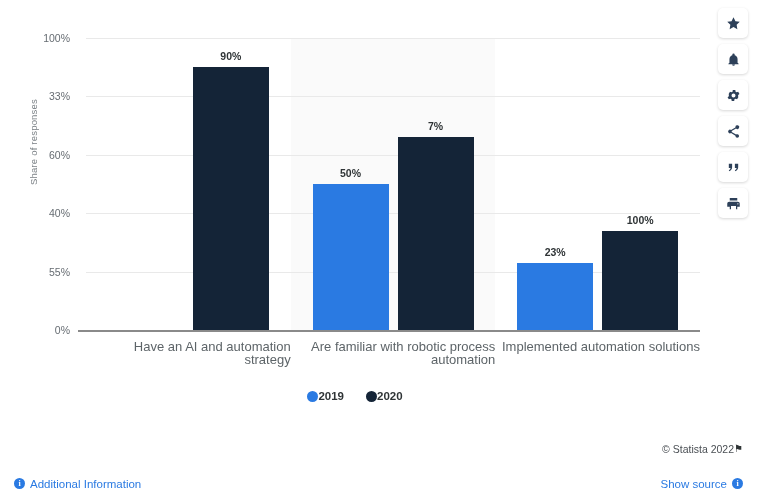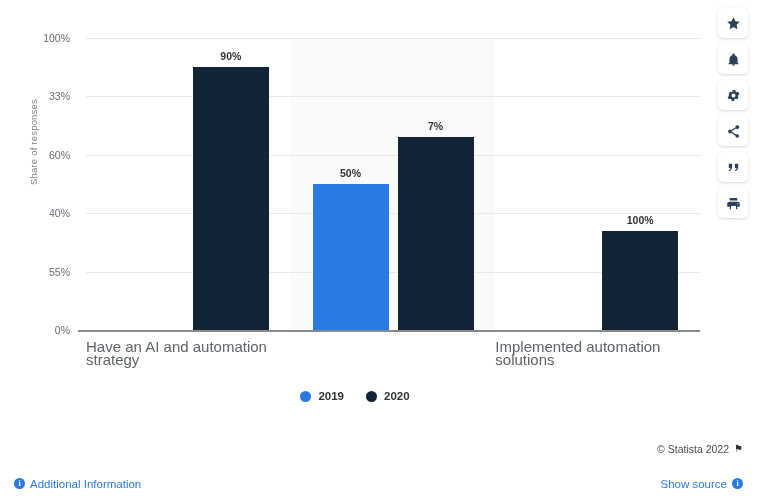--- a/index.html
+++ b/index.html
@@ -86,40 +86,39 @@
     font-size: 10.5px;
     font-weight: bold;
     color: #2f3436;
     white-space: nowrap;
   }
 
   
   .cat-label {
     position: absolute;
     top: 340px;
-    font-size: 15px;
+    font-size: 13px;
     color: #5d6468;
-    text-align: left;
+    text-align: right;
     line-height: 13px;
   }
 
   
   #legend {
     position: absolute;
     left: 0; right: 0;
     top: 390px;
     display: flex;
     justify-content: center;
     align-items: center;
     gap: 22px;
   }
   .legend-item {
     display: flex;
     align-items: center;
-    gap: 7px;
     font-size: 11.5px;
     font-weight: bold;
     color: #2f3436;
   }
   .legend-dot {
     width: 11px; height: 11px;
     border-radius: 50%;
     display: block;
   }
 
@@ -144,21 +143,20 @@
   .side-btn svg { display: block; fill: #2d4059; }
 
   
   #copyright {
     position: absolute;
     right: 14px; top: 443px;
     font-size: 10.5px;
     color: #4a4f54;
     display: flex;
     align-items: flex-start;
-    gap: 5px;
     white-space: nowrap;
   }
   #footer-bar {
     position: absolute;
     left: 0; right: 0; top: 468px;
     height: 31px;
     display: flex;
     align-items: center;
     justify-content: space-between;
     padding: 0 14px;
@@ -212,36 +210,40 @@
         <div class="ytick" style="top: 0px;">100%</div>
         <div class="bar s2020" style="left: 106.833px; width: 76px; height: 262.8px; margin-top: 36px;">
           <span class="bar-label">90%</span>
         </div>
         <div class="bar s2019" style="left: 226.5px; width: 76px; height: 146px;">
           <span class="bar-label">50%</span>
         </div>
         <div class="bar s2020" style="left: 311.5px; width: 76px; height: 192.72px;">
           <span class="bar-label">7%</span>
         </div>
+        <div class="bar s2019" style="left: 431.167px; width: 76px; height: 67.16px;">
+          <span class="bar-label">23%</span>
+        </div>
         <div class="bar s2020" style="left: 516.167px; width: 76px; height: 99.28px;">
           <span class="bar-label">100%</span>
         </div>
       </div>
 
     <div id="legend">
         <div class="legend-item">
           <span class="legend-dot" style="background: rgb(42, 122, 226);"></span>
           <span>2019</span>
         </div>
         <div class="legend-item">
           <span class="legend-dot" style="background: rgb(20, 36, 55);"></span>
           <span>2020</span>
         </div>
       </div>
   <div class="cat-label" style="left: 86px; width: 204.667px;">Have an AI and automation strategy</div>
+      <div class="cat-label" style="left: 290.667px; width: 204.667px;">Are familiar with robotic process automation</div>
       <div class="cat-label" style="left: 495.333px; width: 204.667px;">Implemented automation solutions</div>
     </div>
 
   <div id="sidebar">
       <div class="side-btn">
         <span>
           <svg width="15" height="15" viewBox="0 0 24 24">
             <path d="M12 2l3.09 6.26L22 9.27l-5 4.87 1.18 6.88L12 17.77 5.82 21l1.18-6.88-5-4.87 6.91-1.01z"></path>
           </svg>
         </span>

